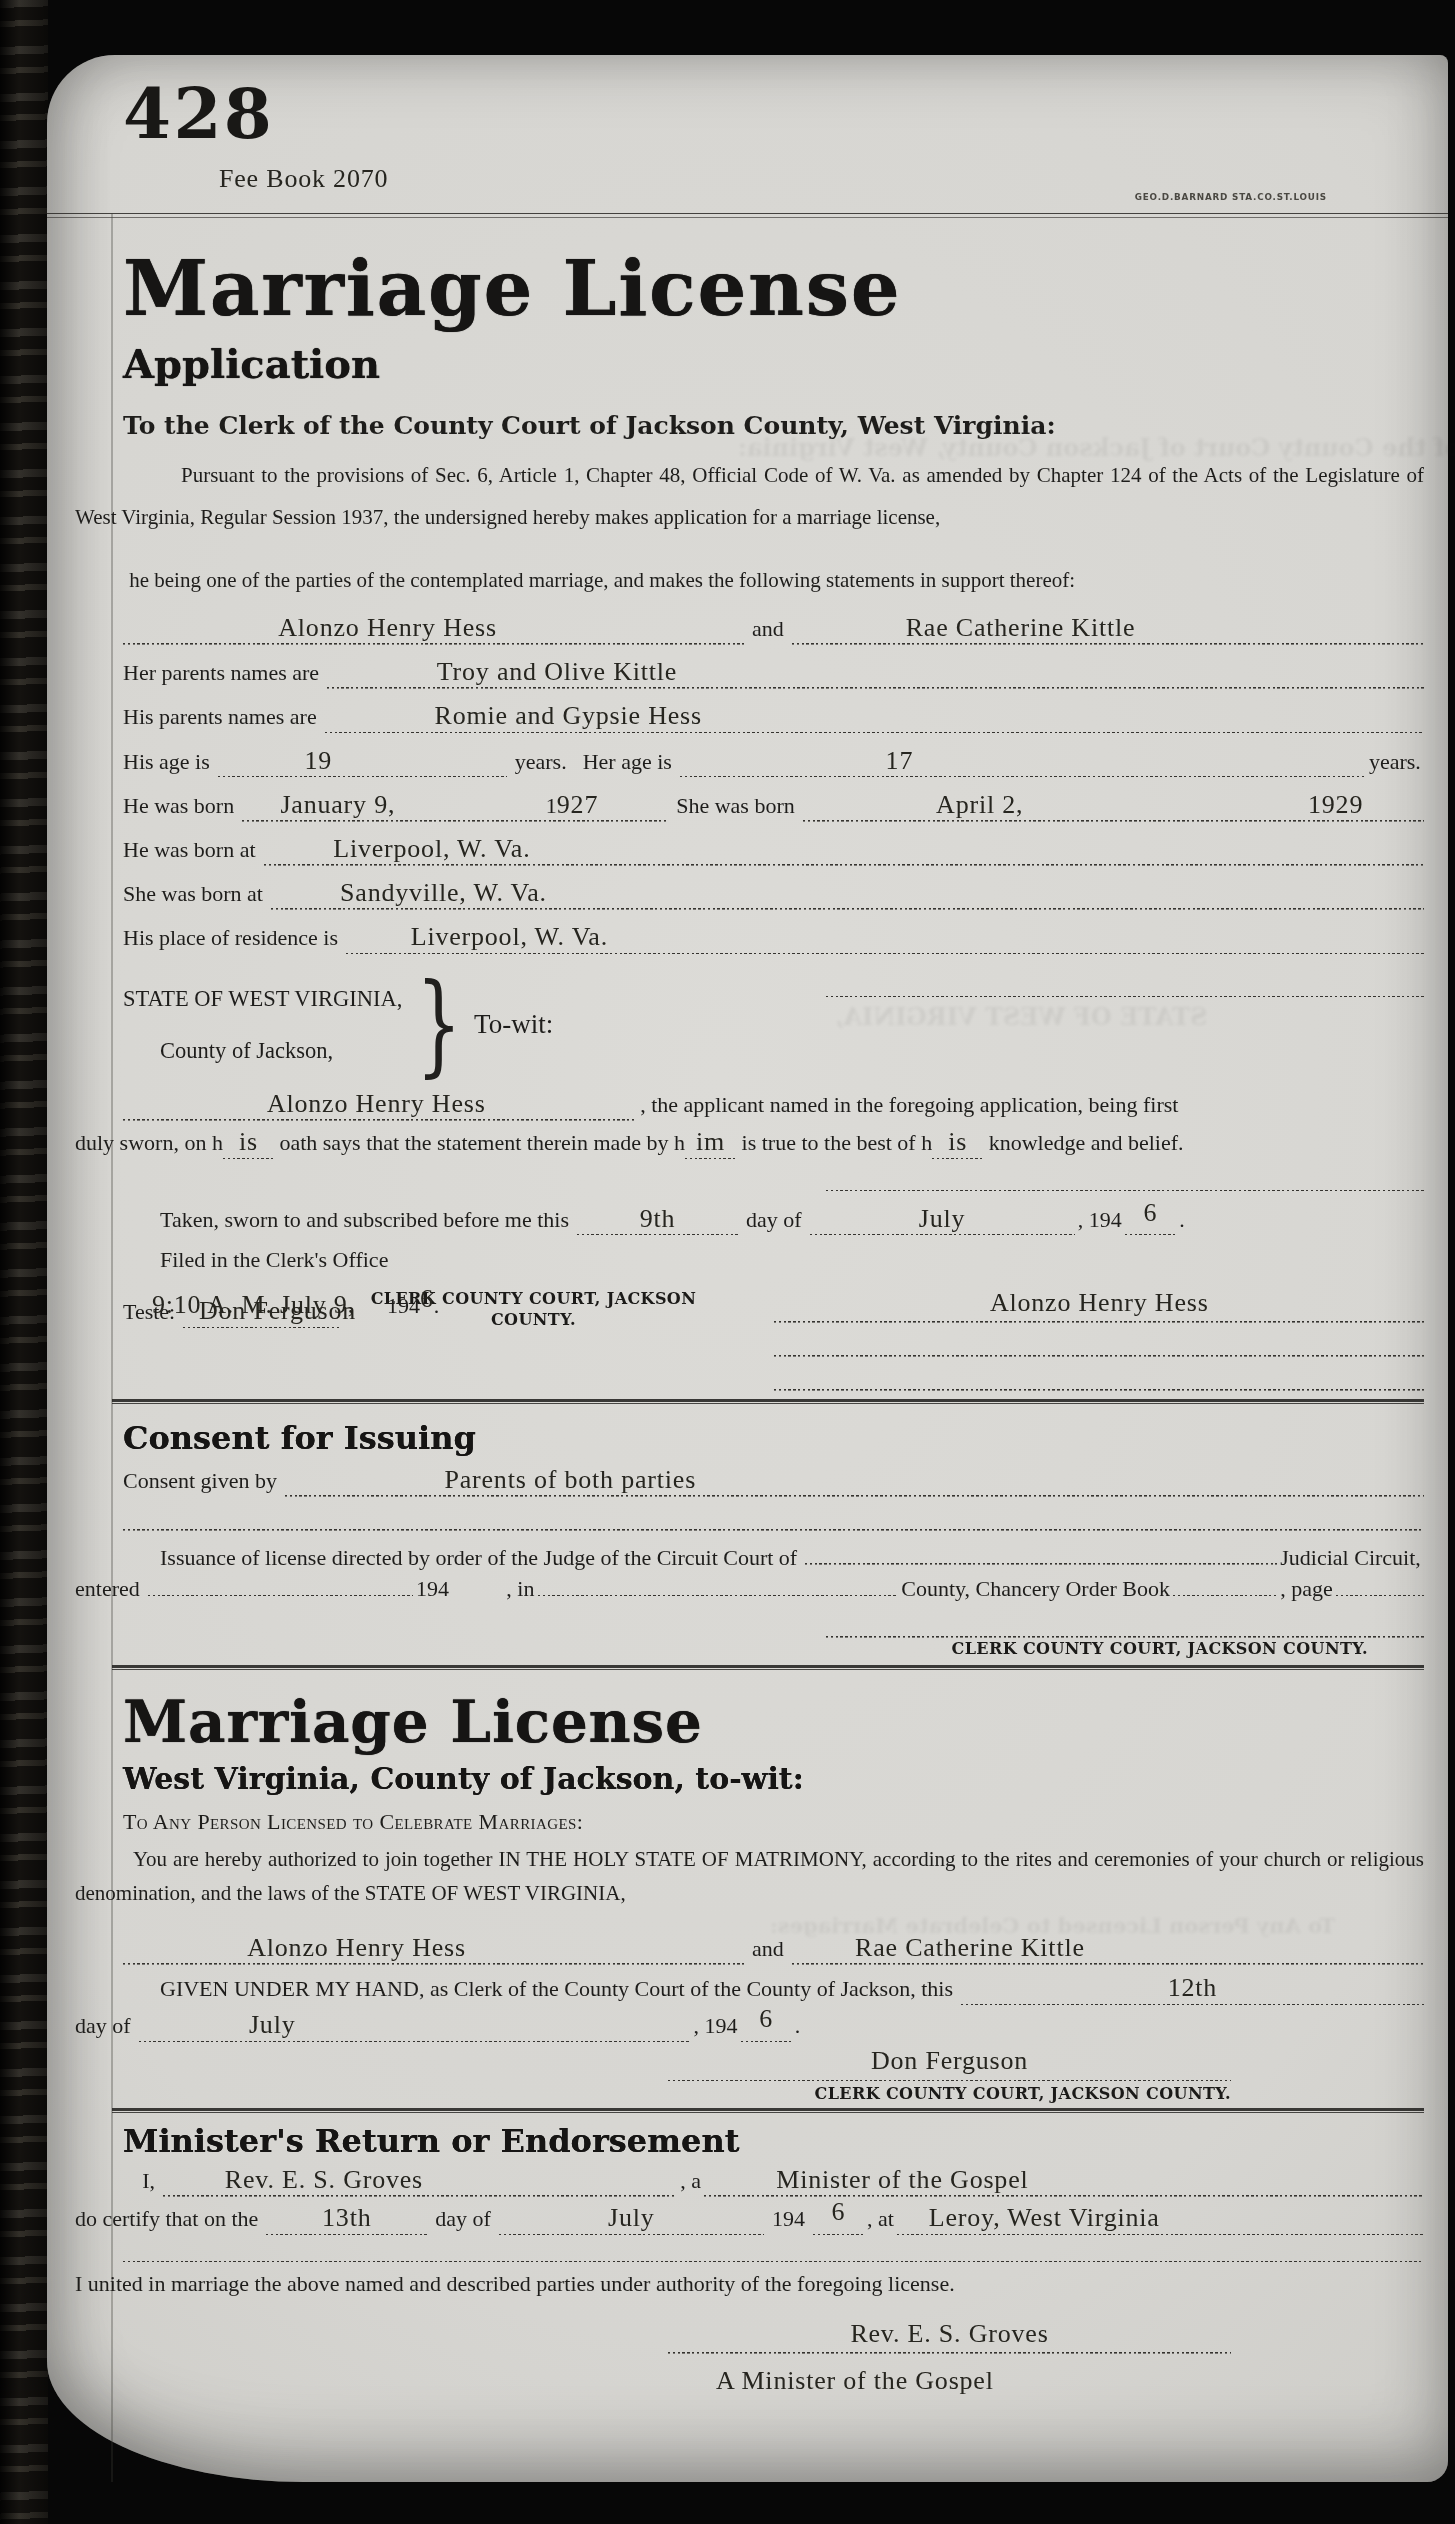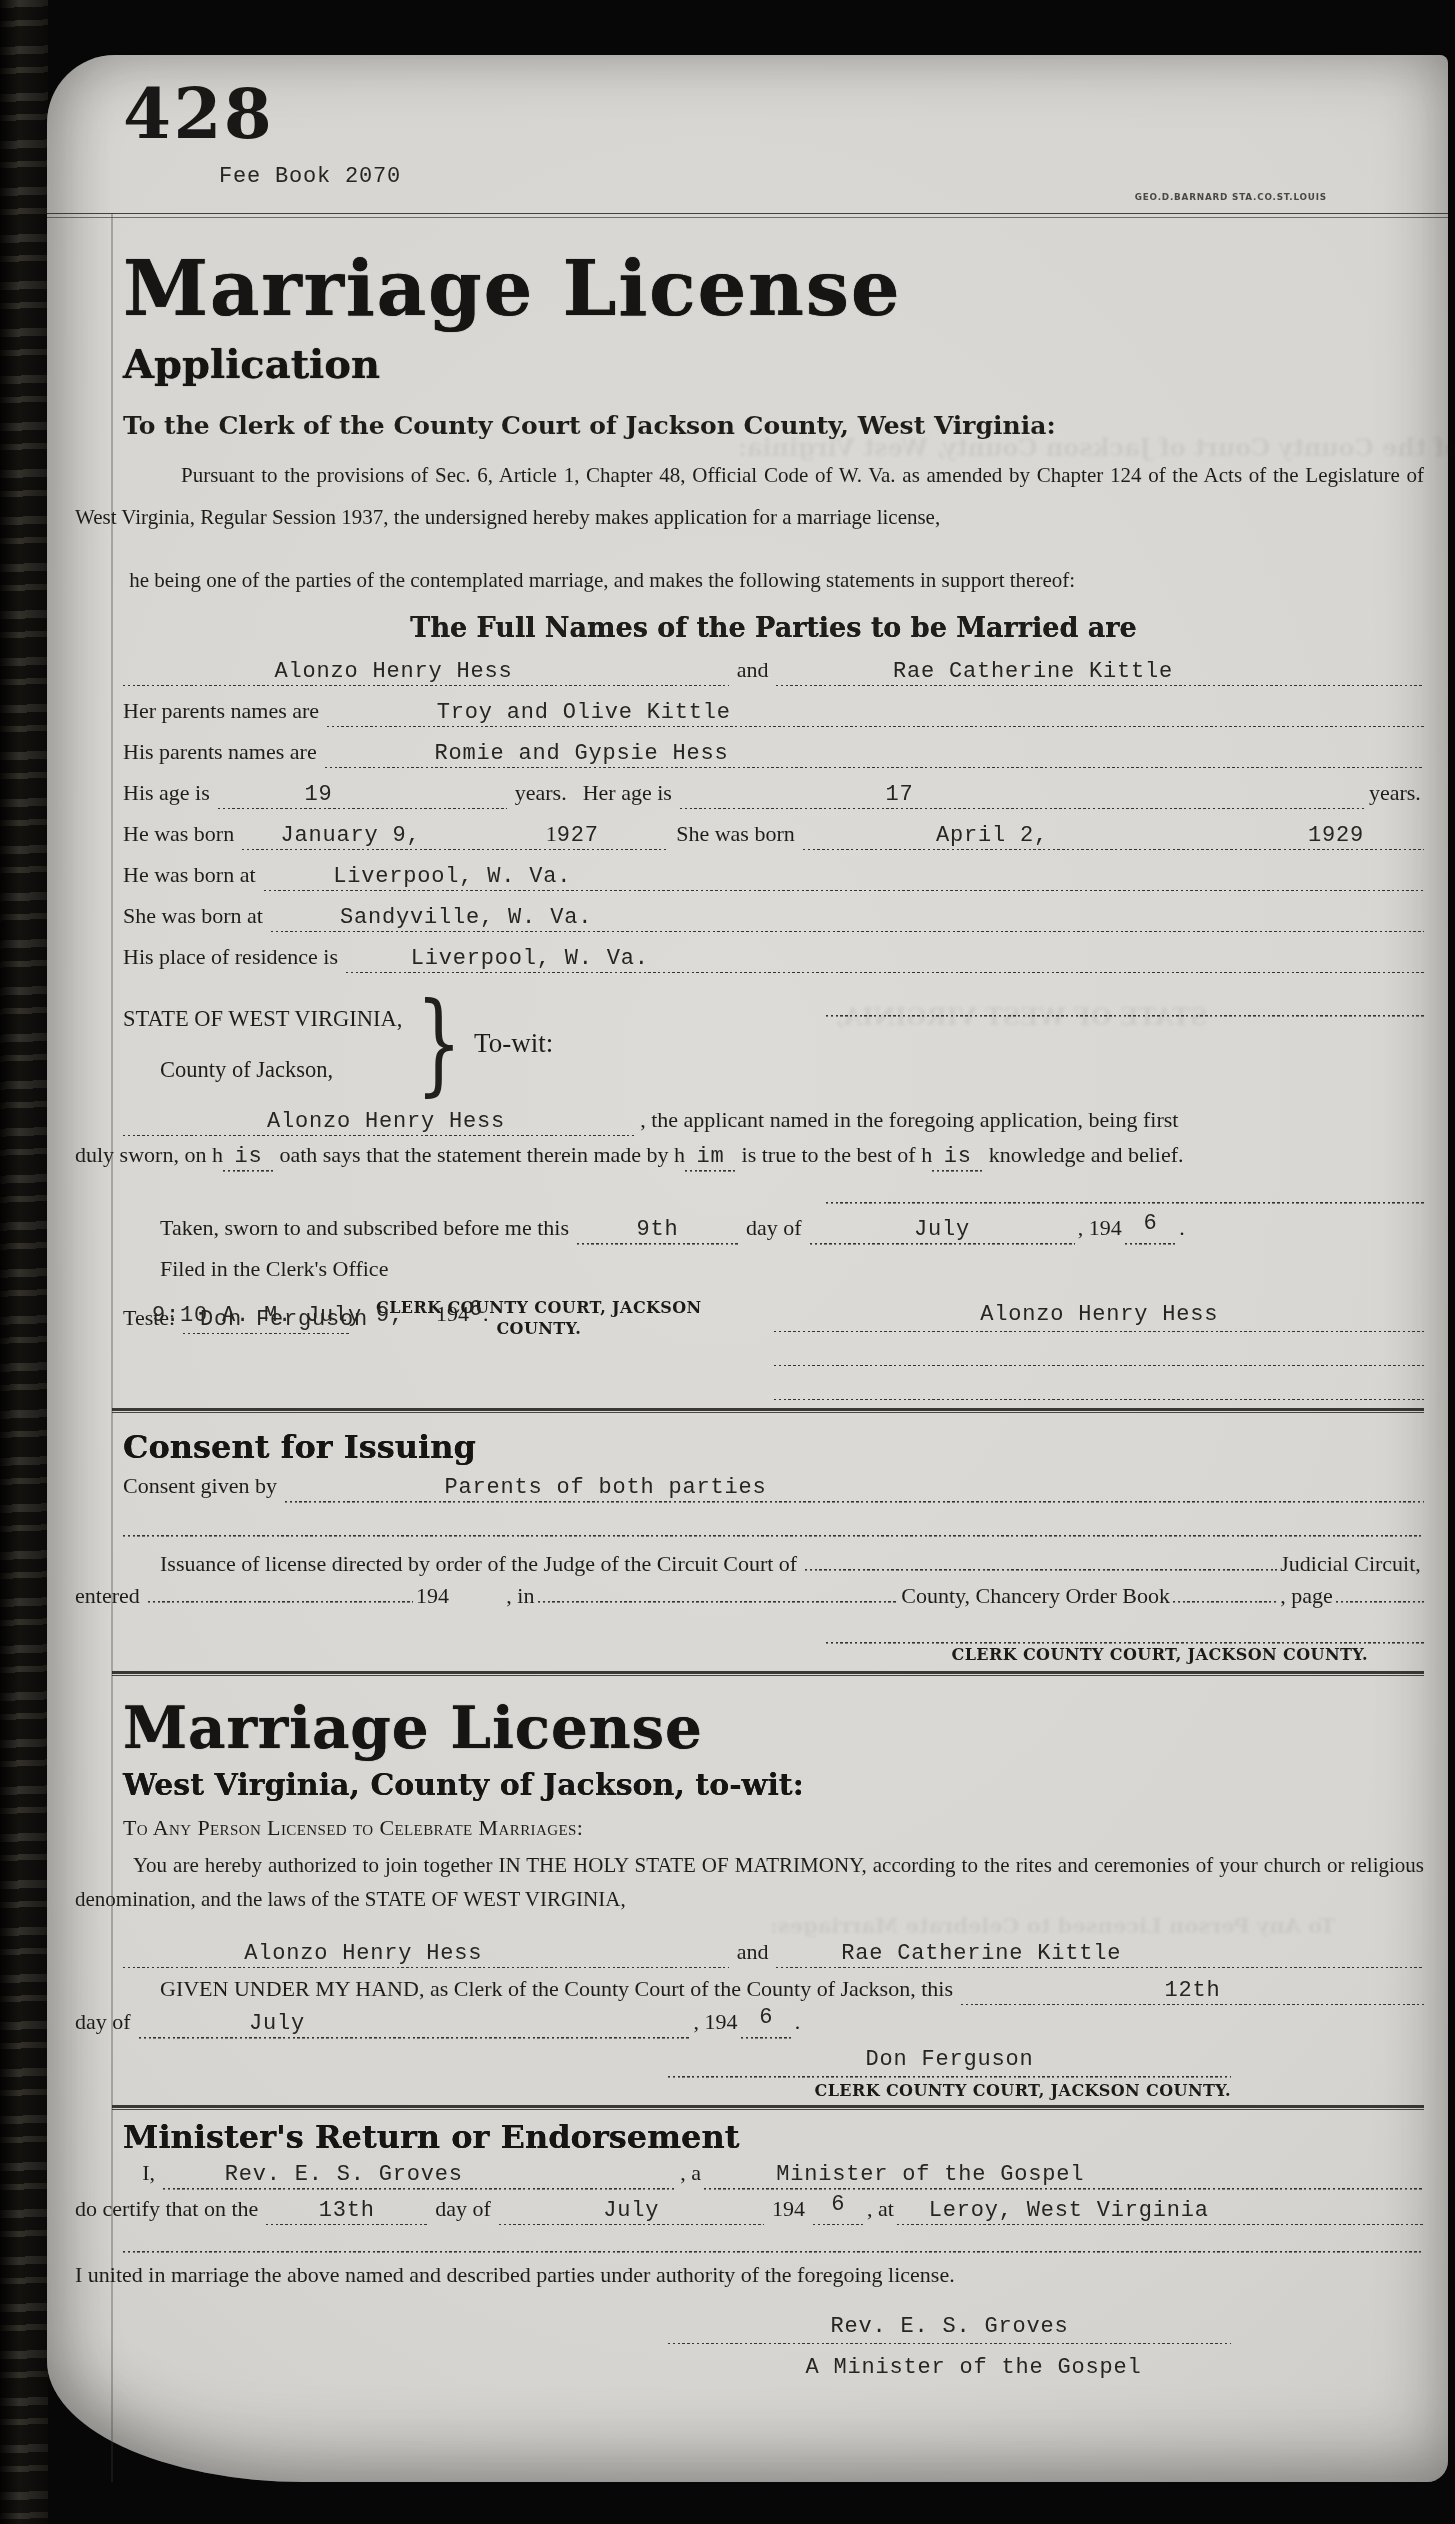--- a/index.html
+++ b/index.html
@@ -48,22 +48,22 @@
   .addr { font-size:25px; font-weight:bold; margin-top:24px; font-family:"DejaVu Serif",serif; }
   .h3 { font-size:27px; font-weight:bold; text-align:center; margin-top:9.6px; font-family:"DejaVu Serif",serif; text-shadow:0 0 0.4px #161514; }
   .para { margin-top:11.3px; margin-left:-48px; text-align:justify; font-size:21px; line-height:2.0; text-indent:106px; }
   .para2 { line-height:2.0; font-size:21px; margin-left:-48px; }
   .smallcaps { font-variant:small-caps; letter-spacing:0.4px; }
   .clerk { font-weight:bold; font-size:16px; letter-spacing:0.4px; font-family:"DejaVu Serif",serif; color:#1b1a18; }
   .tcenter { text-align:center; }
   .tright { text-align:right; }
 
   
-  .typed { font-family:Liberation Mono, monospace; font-size:22px;
-    color:#26251f; letter-spacing:0.8px; white-space:nowrap;text-align:center; }
+  .typed { font-family:Liberation Serif, serif; font-size:26px;
+    color:#26251f; letter-spacing:0.8px; white-space:nowrap; }
   .raised { display:inline-block; transform:translateY(-5.6px); }
 
   
   .row { display:flex; align-items:baseline; margin-top:10.4px; }
   .row > .lbl { white-space:nowrap; margin:0 8px; }
   .row > .lbl:first-child { margin-left:0; }
   .tight { margin:0 3.2px !important; }
   .fill { flex:1 1 auto; min-width:22.5px; min-height:8px; white-space:nowrap; position:relative; }
   .dl { background-image:repeating-linear-gradient(90deg,#35332f 0 2.4px, rgba(0,0,0,0) 2.4px 4.8px);
     background-repeat:no-repeat; background-position:0 100%; background-size:100% 1.6px; }
@@ -131,21 +131,20 @@
     <div class="bl t1">Marriage License</div>
     <div class="bl t2">Application</div>
     <div class="addr">To the Clerk of the County Court of Jackson County, West Virginia:</div>
 
     <p class="para">Pursuant to the provisions of Sec. 6, Article 1, Chapter 48, Official Code of W. Va. as amended by Chapter 124 of the Acts of the Legislature of West Virginia, Regular Session 1937, the undersigned hereby makes application for a marriage license,</p>
     <div class="row para2">
       <span class="minifill dl"></span>
         <span class="lbl tight">he being one of the parties of the contemplated marriage, and makes the following statements in support thereof:</span>
     </div>
 
-    <div class="h3">The Full Names of the Parties to be Married are</div>
 
     <div class="row">
       <span class="fill dl"><span class="typed ml25">Alonzo Henry Hess</span></span>
       <span class="lbl">and</span>
       <span class="fill dl"><span class="typed ml18">Rae Catherine Kittle</span></span>
     </div>
 
     <div class="row">
       <span class="lbl">Her parents names are</span>
       <span class="fill dl"><span class="typed ml10">Troy and Olive Kittle</span></span>

